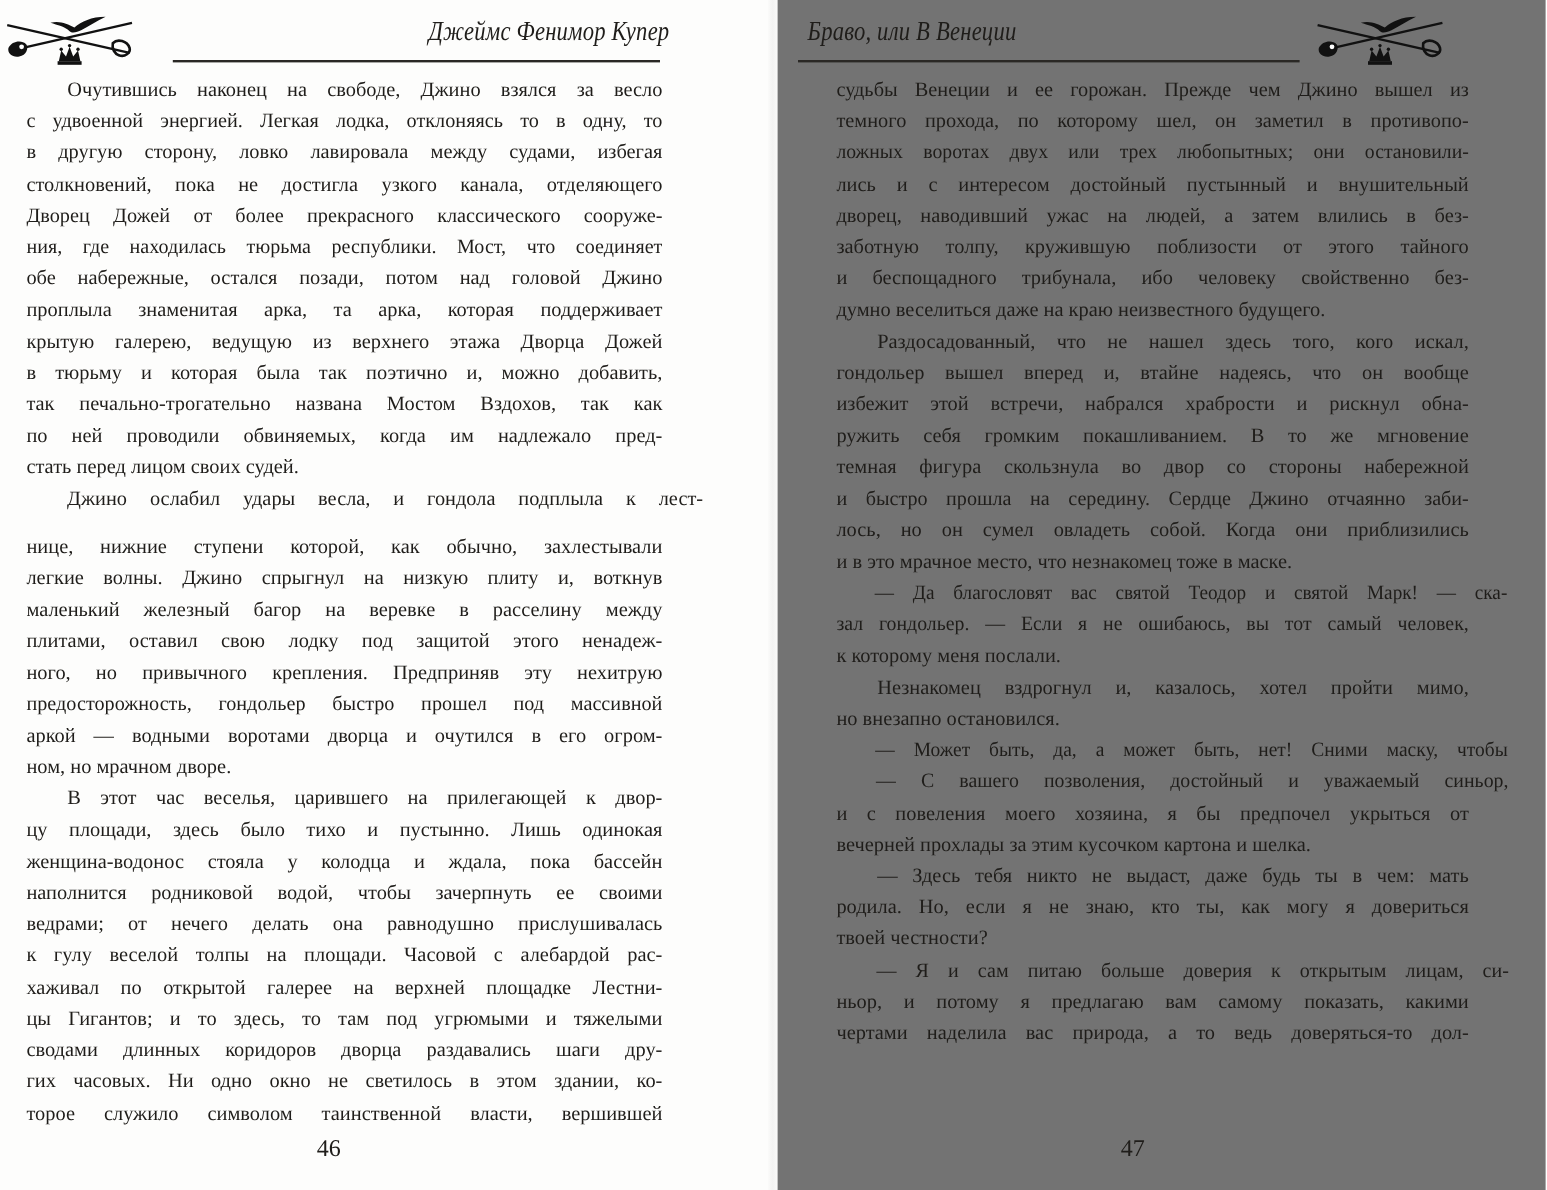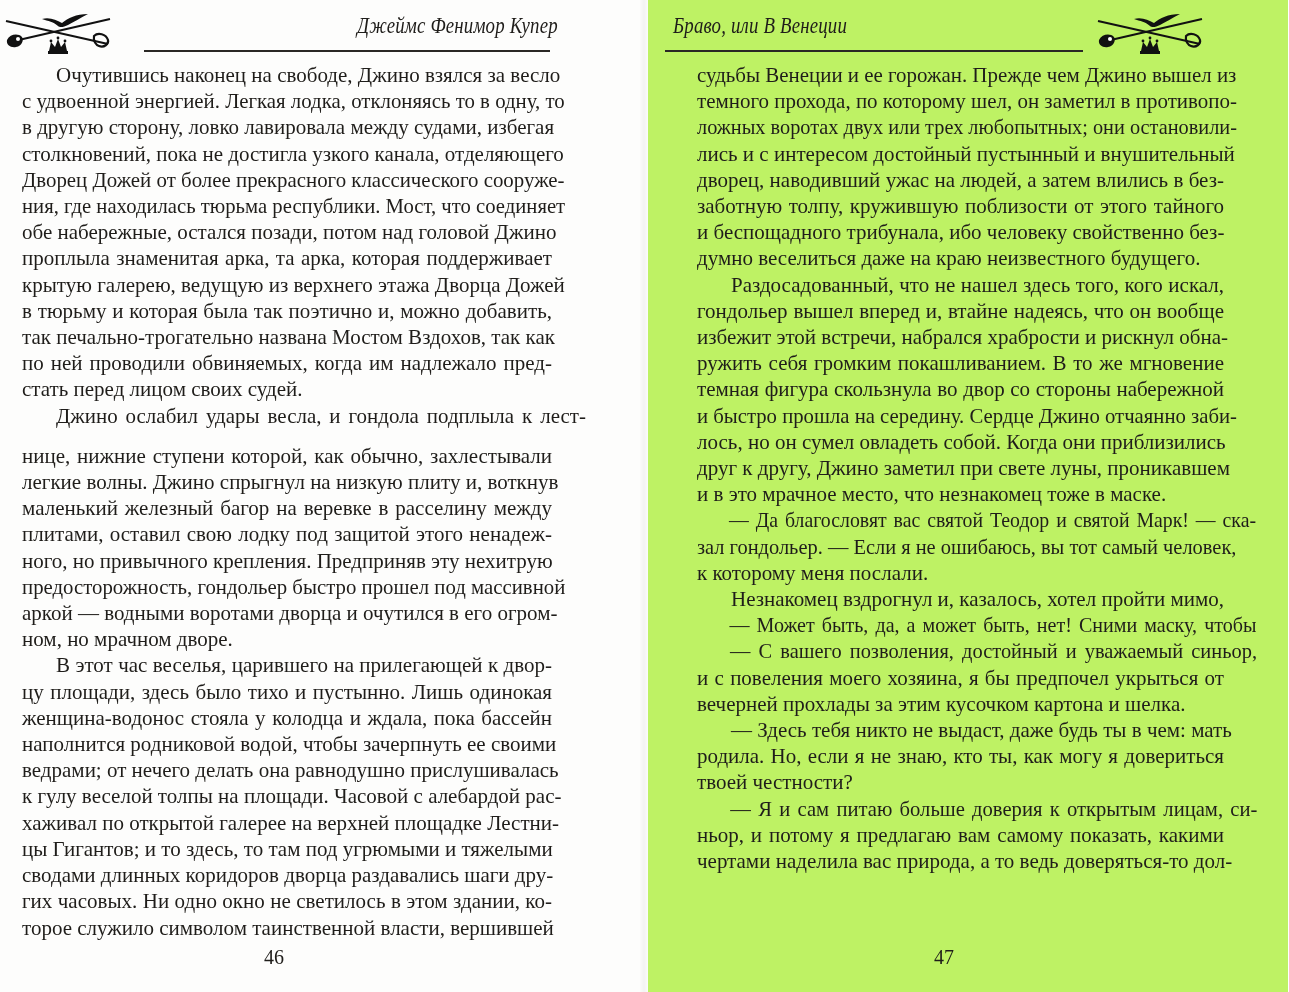--- a/index.html
+++ b/index.html
@@ -19,21 +19,21 @@
     position: absolute;
     inset: 0;
     display: flex;
   }
   .page {
     position: relative;
     width: 644px;
     height: 992px;
   }
   .page.left { background: #fdfdfc; }
-  .page.right { background: #bef264; }
+  .page.right { background: #737373; }
 
   
   .header {
     position: absolute;
     top: 0;
     height: 60px;
   }
   .page.left .header { left: 0; right: 90px; }
   .page.right .header { left: 0; right: 0; }
 
@@ -69,21 +69,21 @@
     height: 2px;
     background: #2a2825;
   }
   .page.left .header-rule { left: 144px; width: 406px; }
   .page.right .header-rule { left: 21px; width: 418px; }
 
   
   .text {
     position: absolute;
     top: 62px;
-    font-size: 21px;
+    font-size: 17px;
     line-height: 26.2px;
     text-align: justify;
   }
   .page.left .text { left: 22px; width: 530px; }
   .page.right .text { left: 26px; width: 527px; margin-left: 27px; }
 
   .line {
     display: block;
     white-space: nowrap;
     text-align-last: justify;
@@ -207,26 +207,26 @@
         <span class="line" style="display: block;">заботную толпу, кружившую поблизости от этого тайного</span>
         <span class="line" style="display: block;">и беспощадного трибунала, ибо человеку свойственно без-</span>
         <span class="line last" style="display: block;">думно веселиться даже на краю неизвестного будущего.</span>
         <span class="line indent" style="display: block;">Раздосадованный, что не нашел здесь того, кого искал,</span>
         <span class="line" style="display: block;">гондольер вышел вперед и, втайне надеясь, что он вообще</span>
         <span class="line" style="display: block;">избежит этой встречи, набрался храбрости и рискнул обна-</span>
         <span class="line" style="display: block;">ружить себя громким покашливанием. В то же мгновение</span>
         <span class="line" style="display: block;">темная фигура скользнула во двор со стороны набережной</span>
         <span class="line" style="display: block; transform: scaleX(0.9869); width: 534px;">и быстро прошла на середину. Сердце Джино отчаянно заби-</span>
         <span class="line" style="display: block;">лось, но он сумел овладеть собой. Когда они приблизились</span>
-        <span class="line" style="display: block;">друг к другу, Джино заметил при свете луны, проникавшем</span>
         <span class="line last" style="display: block;">и в это мрачное место, что незнакомец тоже в маске.</span>
         <span class="line indent" style="display: block; transform: scaleX(0.9428); width: 559px;">— Да благословят вас святой Теодор и святой Марк! — ска-</span>
         <span class="line" style="display: block; transform: scaleX(0.9723); width: 542px;">зал гондольер. — Если я не ошибаюсь, вы тот самый человек,</span>
         <span class="line last" style="display: block;">к которому меня послали.</span>
         <span class="line indent" style="display: block;">Незнакомец вздрогнул и, казалось, хотел пройти мимо,</span>
+        <span class="line last" style="display: block;">но внезапно остановился.</span>
         <span class="line indent" style="display: block; transform: scaleX(0.9547); width: 552px;">— Может быть, да, а может быть, нет! Сними маску, чтобы</span>
         <span class="line indent" style="display: block; transform: scaleX(0.9723); width: 542px;">— С вашего позволения, достойный и уважаемый синьор,</span>
         <span class="line" style="display: block;">и с повеления моего хозяина, я бы предпочел укрыться от</span>
         <span class="line last" style="display: block;">вечерней прохлады за этим кусочком картона и шелка.</span>
         <span class="line indent" style="display: block;">— Здесь тебя никто не выдаст, даже будь ты в чем: мать</span>
         <span class="line" style="display: block;">родила. Но, если я не знаю, кто ты, как могу я довериться</span>
         <span class="line last" style="display: block;">твоей честности?</span>
         <span class="line indent" style="display: block; transform: scaleX(0.9814); width: 537px;">— Я и сам питаю больше доверия к открытым лицам, си-</span>
         <span class="line" style="display: block;">ньор, и потому я предлагаю вам самому показать, какими</span>
         <span class="line" style="display: block;">чертами наделила вас природа, а то ведь доверяться-то дол-</span>

